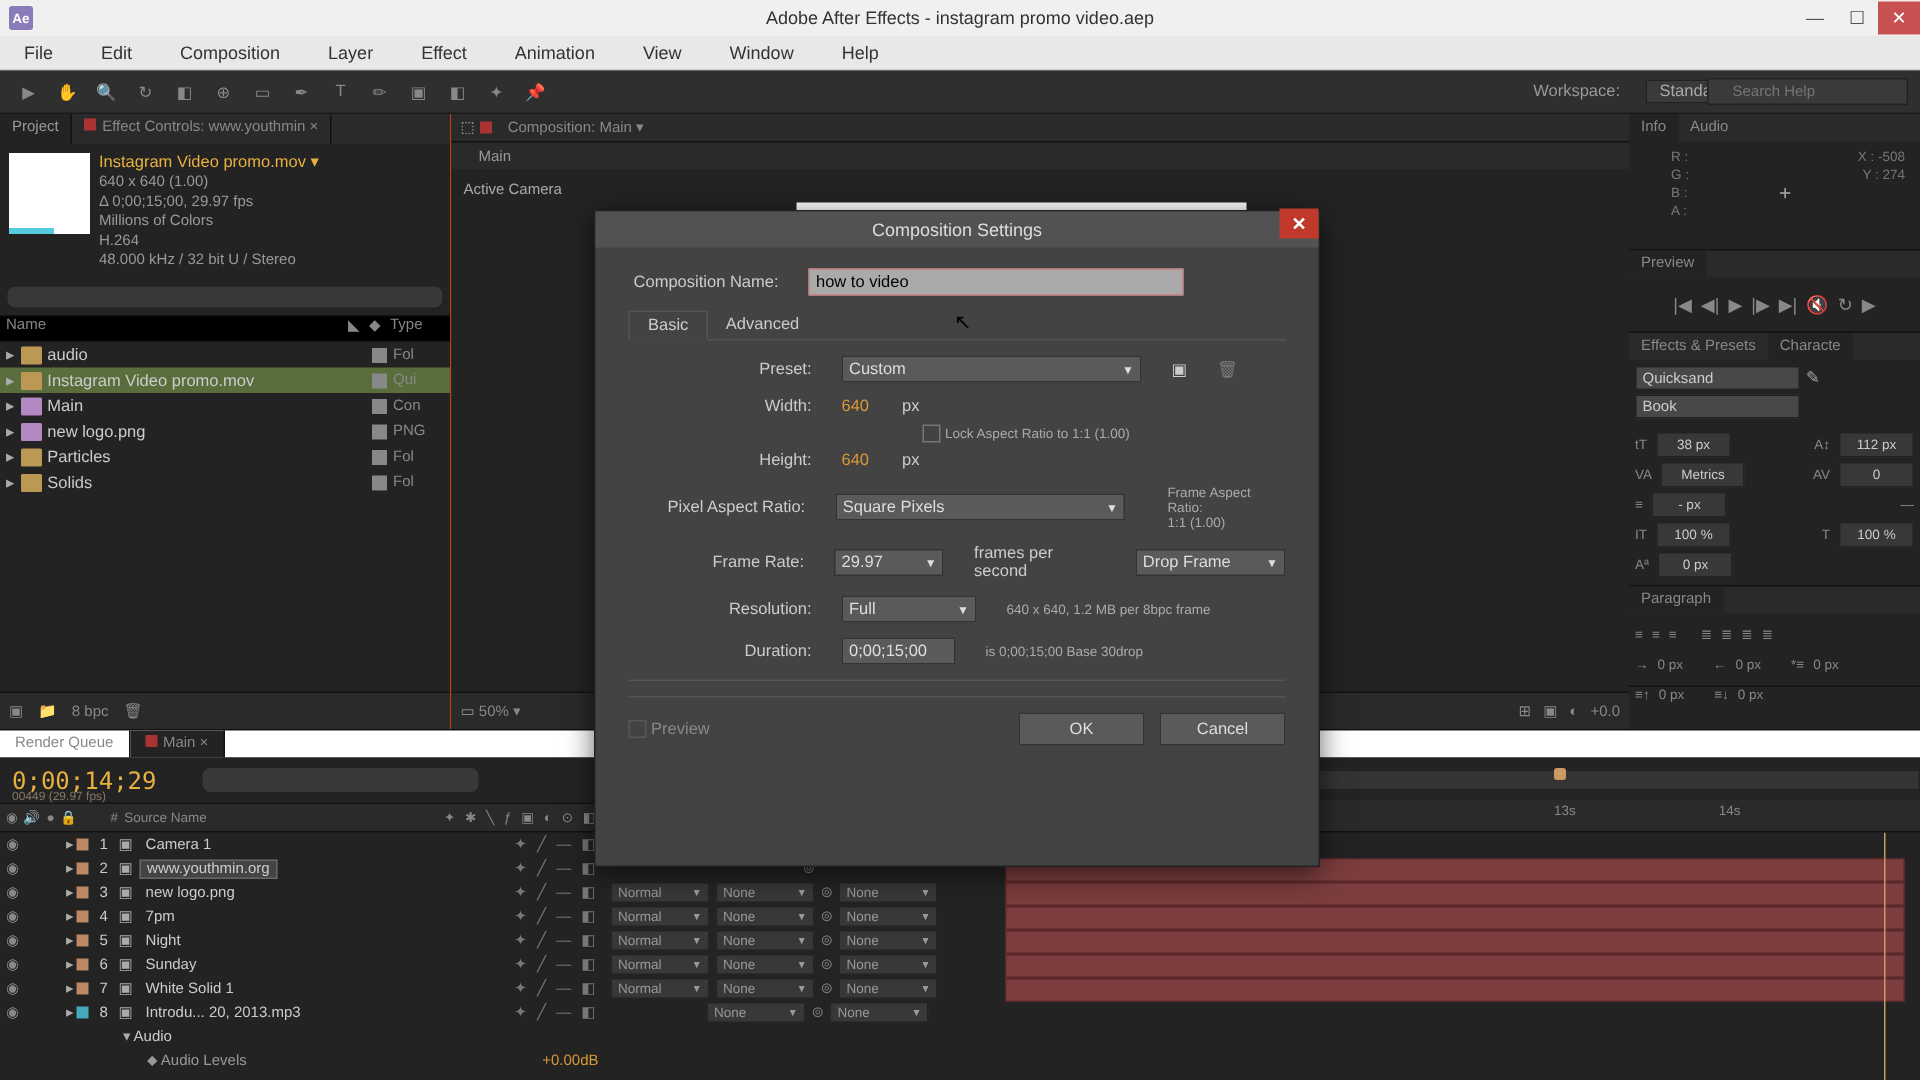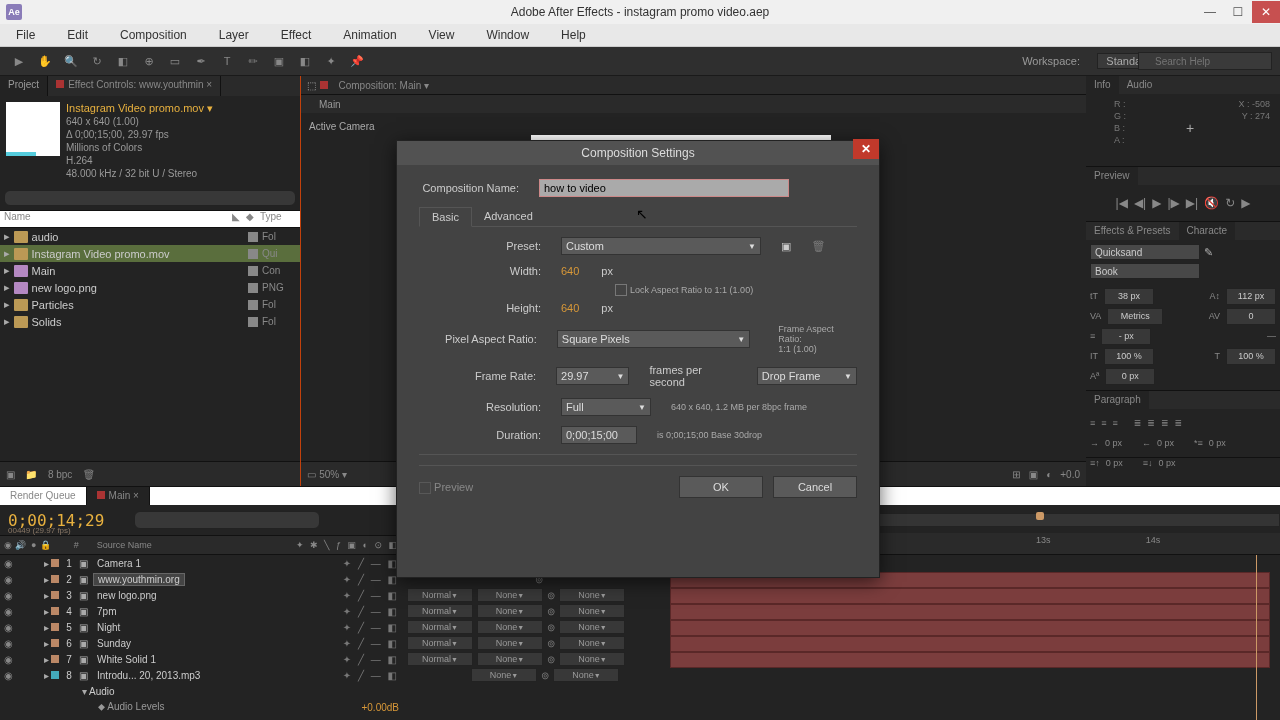--- a/index.html
+++ b/index.html
@@ -22,21 +22,21 @@
 .panel-tabs{height:20px;display:flex;background:#2a2a2a;font-size:10px}
 .panel-tab{padding:3px 8px;background:#2a2a2a;border-right:1px solid #111;color:#888}
 .panel-tab.active{background:#232323;color:#999}
 .asset-info{display:flex;padding:6px;gap:6px}
 .thumb{width:54px;height:54px;background:#fff;position:relative;overflow:hidden}
 .thumb .bar{position:absolute;bottom:0;left:0;width:30px;height:4px;background:#5cd}
 .asset-details{font-size:10px;line-height:13px;color:#999}
 .asset-details .name{color:#e8b13f;font-size:11px}
 .search-row{padding:4px;display:flex;align-items:center;gap:4px}
 .search-row input{flex:1;background:#383838;border:1px solid #222;height:14px;color:#999;border-radius:6px;padding:0 6px}
-.proj-header{display:flex;background:#ffffff;height:16px;font-size:10px;color:#888;border-top:1px solid #111;border-bottom:1px solid #111}
+.proj-header{display:flex;background:#000000;height:16px;font-size:10px;color:#888;border-top:1px solid #111;border-bottom:1px solid #111}
 .proj-header .col1{flex:1;padding-left:4px}
 .proj-header .col2{width:40px}
 .proj-list{flex:1;overflow:hidden}
 .proj-row{display:flex;align-items:center;height:17px;padding:0 4px;gap:4px;font-size:11px}
 .proj-row.sel{background:#5a6e3d}
 .proj-row .icon{width:14px;height:12px;background:#bb9955;border-radius:1px}
 .proj-row .icon.comp{background:#b488c2}
 .proj-row .icon.img{background:#b488c2}
 .proj-row .label{flex:1;color:#ccc}
 .proj-row .swatch{width:10px;height:10px;background:#888}
@@ -77,21 +77,21 @@
 .tl-col-left{width:395px;display:flex;align-items:center;padding:0 4px;gap:4px}
 .tl-col-right{flex:1}
 .tl-rows{flex:1;overflow:hidden;position:relative}
 .tl-row{height:16px;display:flex;align-items:center;font-size:10px}
 .tl-row-left{width:395px;display:flex;align-items:center;gap:2px;padding:0 4px}
 .tl-row-left .eye{width:12px;color:#888}
 .tl-row-left .num{width:16px;text-align:center;color:#ccc}
 .tl-row-left .layer-name{color:#ccc;padding:0 4px}
 .tl-row-left .layer-name.boxed{background:#444;border:1px solid #666;padding:0 4px}
 .tl-row-right{flex:1;display:flex;align-items:center;gap:4px;padding:0 4px}
-.dd{background:#383838;border:1px solid #222;height:12px;width:56px;font-size:9px;color:#999;padding:0 4px;display:flex;align-items:center;justify-content:center}
+.dd{background:#383838;border:1px solid #222;height:12px;width:56px;font-size:9px;color:#999;padding:0 4px;display:flex;align-items:center;justify-content:space-between}
 .dd .arr{font-size:7px}
 .tl-track-area{position:absolute;left:670px;top:0;right:0;bottom:0}
 .track-bar{position:absolute;height:14px;background:#7b3d3d;border:1px solid #5a2828}
 .tl-ruler{position:absolute;left:670px;right:0;top:-18px;height:18px;background:#2a2a2a;font-size:9px;color:#888}
 .tl-ruler span{position:absolute;top:2px}
 .playhead{position:absolute;top:0;bottom:0;width:1px;background:#c96}
 
 
 .dialog{position:absolute;left:396px;top:140px;width:482px;height:436px;background:#434343;border:1px solid #222;box-shadow:0 4px 18px rgba(0,0,0,.6);z-index:100;color:#ccc}
 .dialog-title{height:24px;background:#525252;display:flex;align-items:center;justify-content:center;font-size:12px;position:relative;color:#ddd}
@@ -393,21 +393,21 @@
       <span style="left:78%">14s</span>
     </div>
   </div>
   <div class="tl-columns">
     <div class="tl-col-left">
       <span>◉</span>
       <span>🔊</span>
       <span>●</span>
       <span>🔒</span>
       <span style="margin-left:18px">#</span>
-      <span style="margin-left:14px">Source Name</span>
+      <span style="">Source Name</span>
       <span style="margin-left:auto;letter-spacing:2px">✦ ✱ ╲ ƒ ▣ ◐ ⊙ ◧</span>
     </div>
     <div class="tl-col-right"></div>
   </div>
   <div class="tl-rows" id="tl-rows">
     <div class="tl-row">
         <div class="tl-row-left">
           <span class="eye">◉</span>
           <span style="width:24px"></span>
           <span>▸</span>

